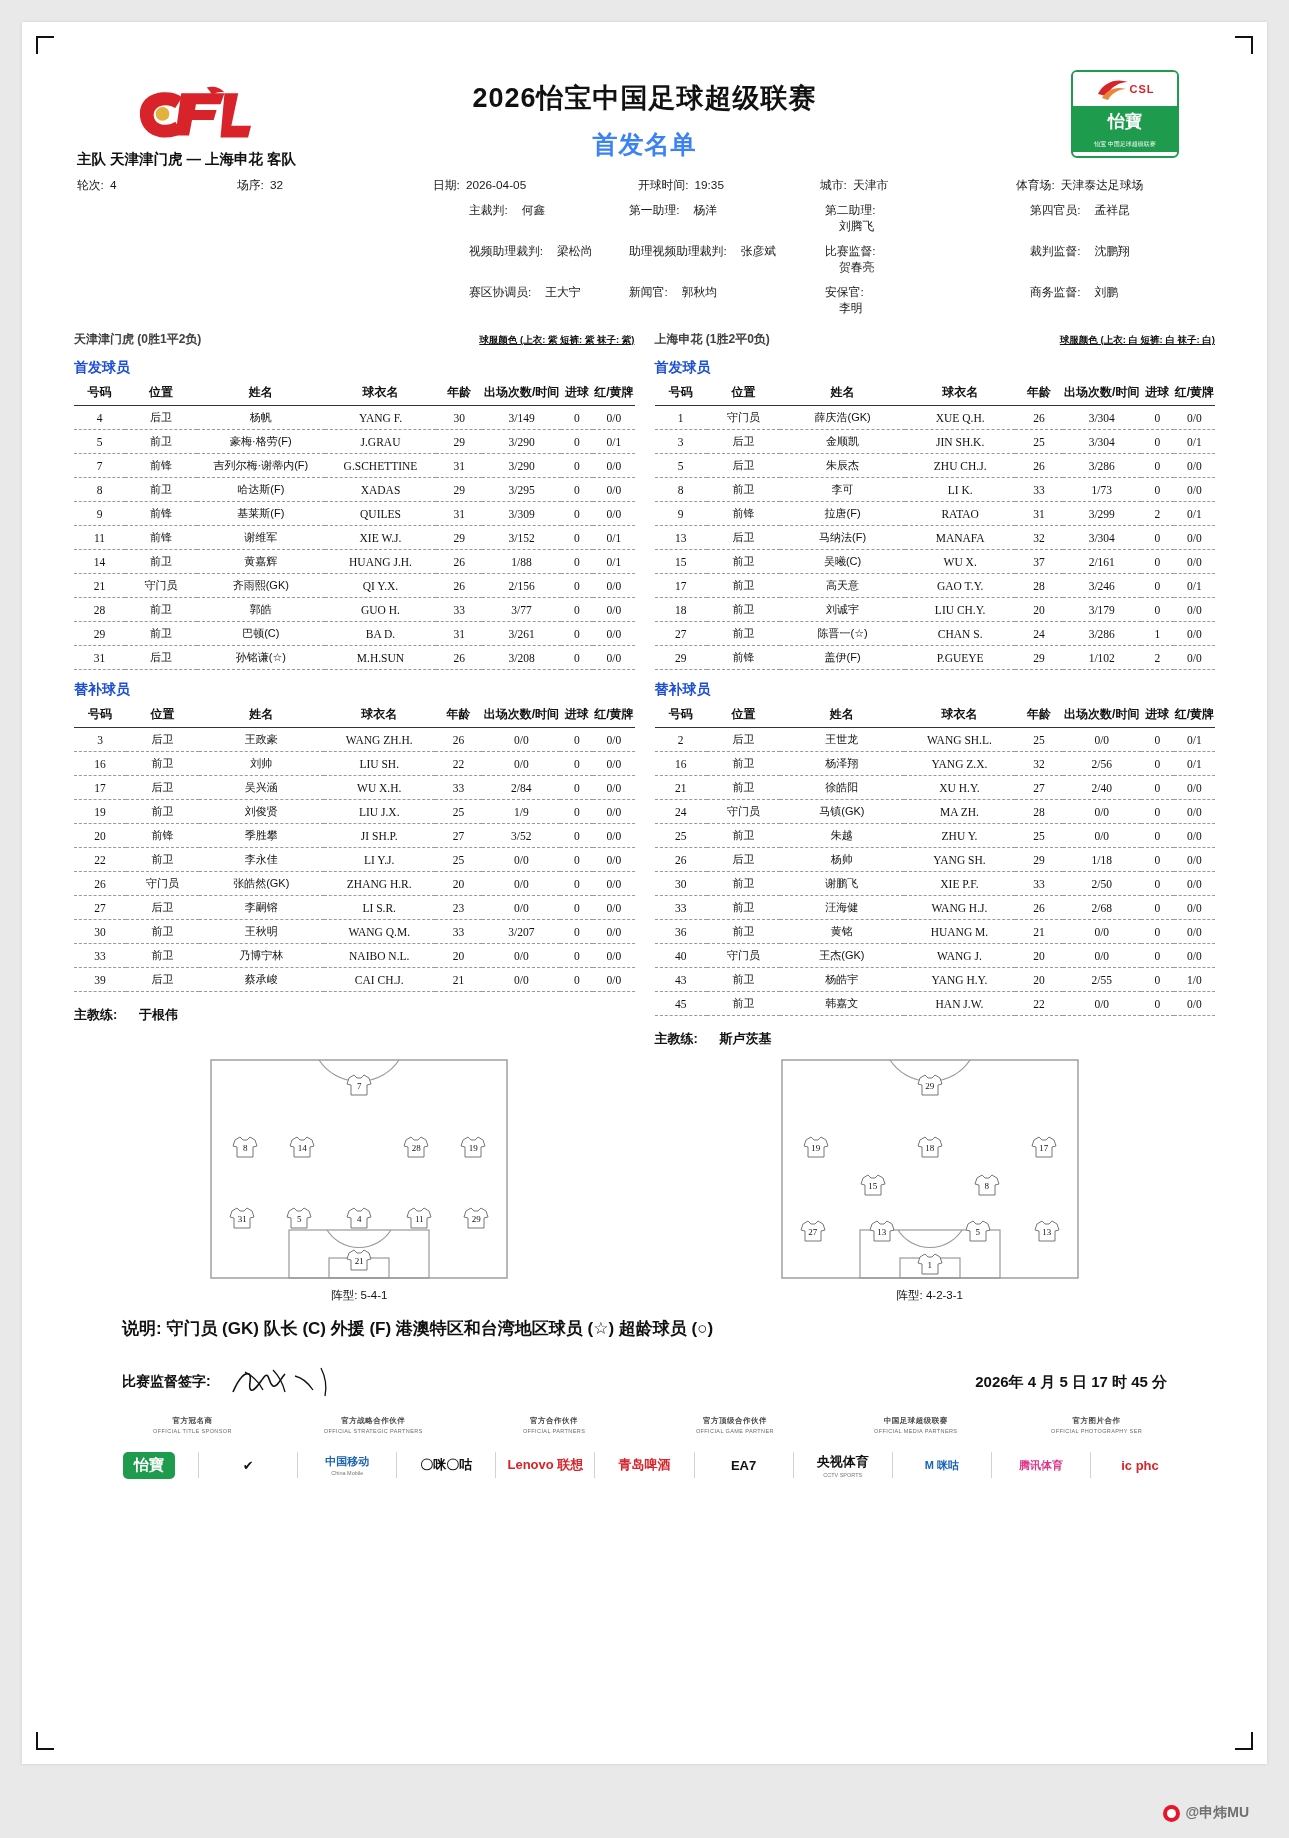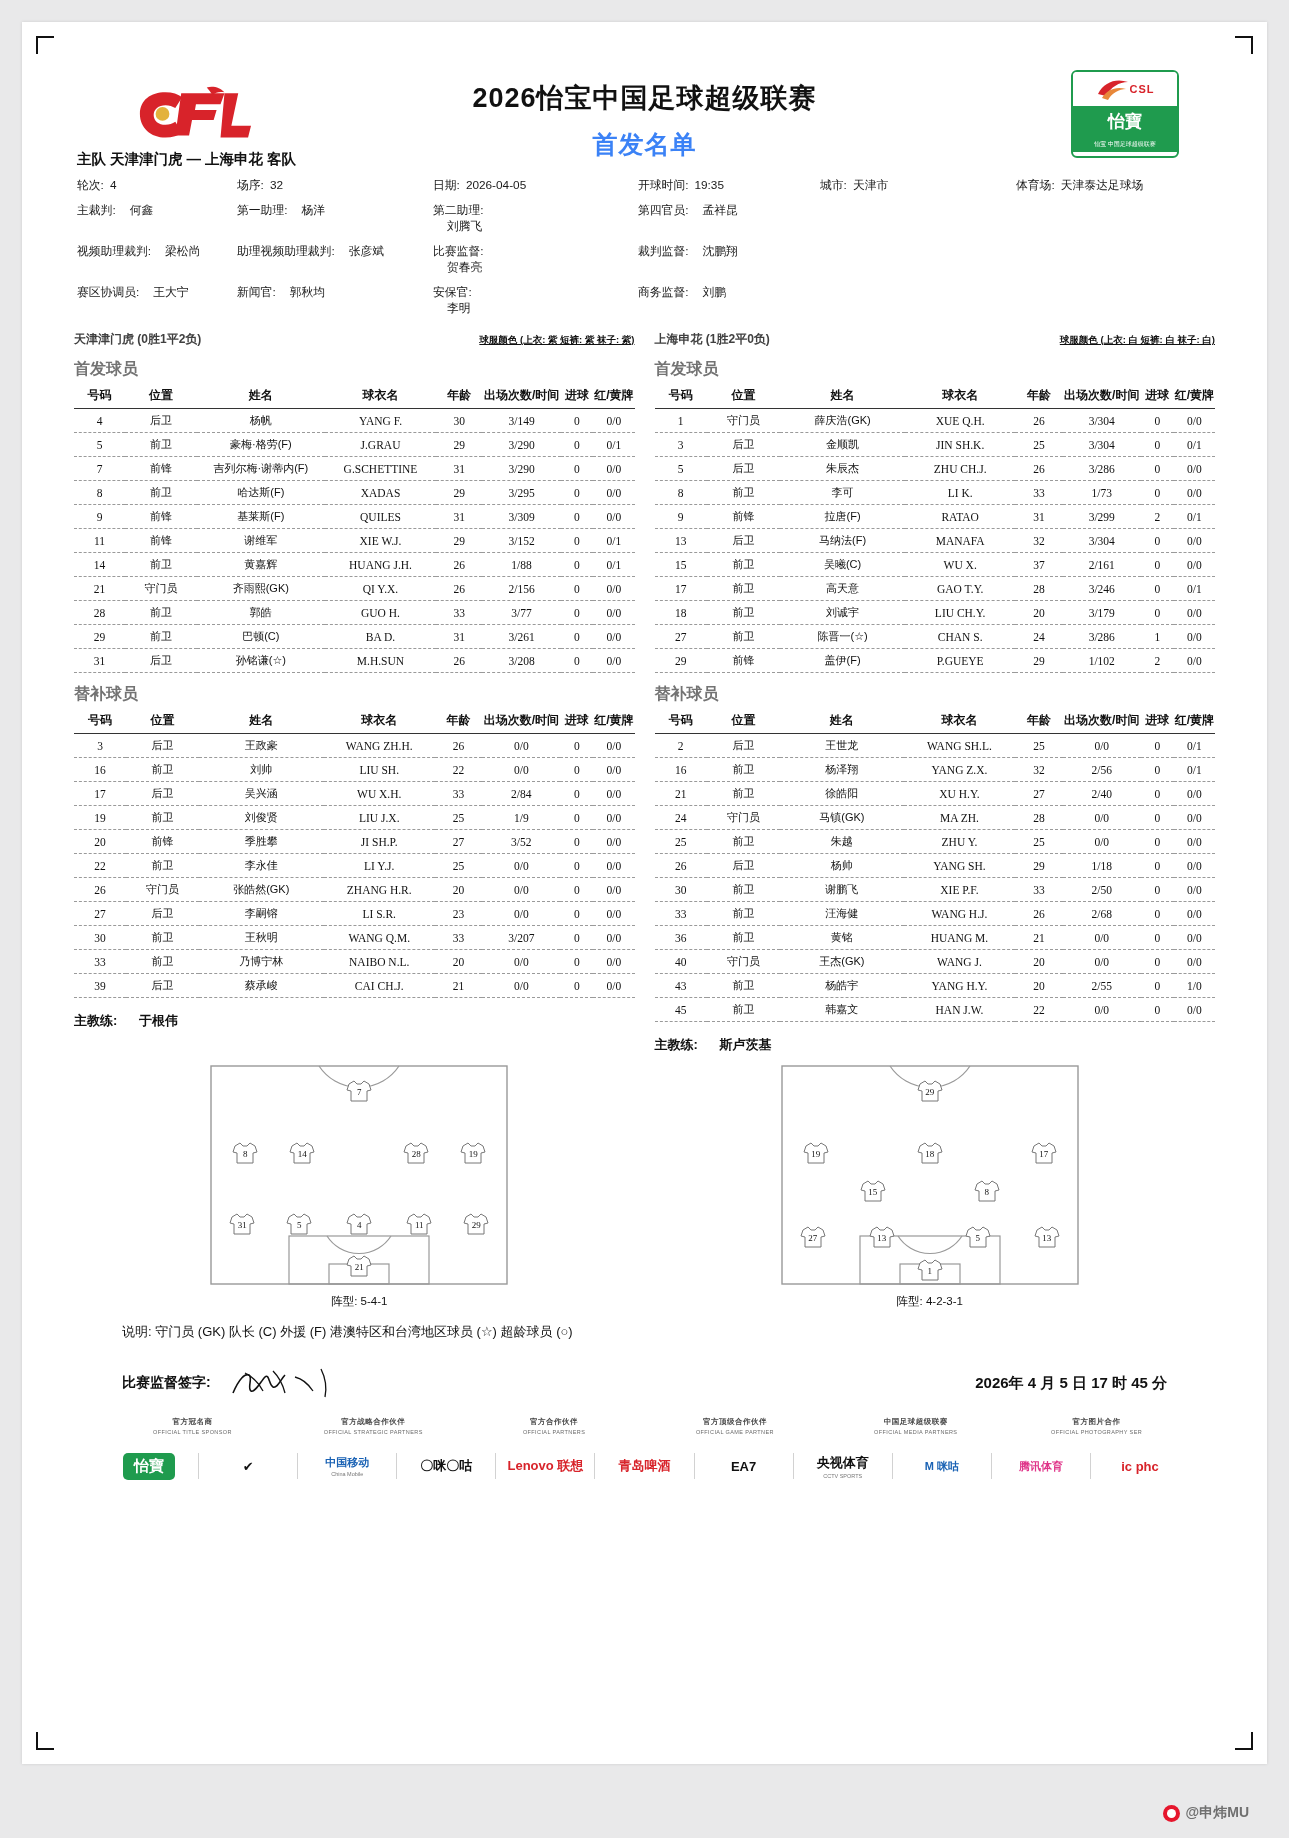--- a/index.html
+++ b/index.html
@@ -25,36 +25,36 @@
   .yb-bot{height:16px;background:#1f9b4e;color:#fff;display:flex;align-items:center;justify-content:center;font-size:6px;}
 
   
   .meta{margin:10px 55px 0 55px;}
   .teams-line{font-size:14.5px;font-weight:bold;color:#111;margin-bottom:9px;}
   .meta-row{display:flex;font-size:11.8px;color:#1a1a1a;margin-bottom:9px;}
   .meta-cell{display:flex;}
   .meta-lab{white-space:nowrap;}
   .meta-val{margin-left:6px;white-space:nowrap;}
   .mc0{width:160px;} .mc1{width:196px;} .mc2{width:205px;} .mc3{width:182px;} .mc4{flex:1;}
-  .off-row{display:flex;font-size:11.8px;color:#1a1a1a;margin-bottom:9px;}
+  .off-row{display:flex;font-size:11.8px;color:#1a1a1a;margin-bottom:9px;justify-content:flex-end;}
   .off-cell{display:flex;}
   .oc0{width:160px;} .oc1{width:196px;} .oc2{width:205px;flex-direction:column;} .oc3{width:182px;}
   .off-lab{white-space:nowrap;}
   .off-val{margin-left:auto;padding-right:30px;white-space:nowrap;}
   .off-cell .off-val{margin-left:14px;padding-right:0;}
 
   
   .teams{display:flex;margin:14px 52px 0 52px;}
   .tcol{width:50%;}
   .tcol.left{padding-right:10px;}
   .tcol.right{padding-left:10px;}
   .team-head{display:flex;align-items:baseline;}
   .team-name{font-size:12px;font-weight:bold;color:#404040;white-space:nowrap;}
   .kit{margin-left:auto;font-size:9.5px;font-weight:bold;color:#111;white-space:nowrap;text-decoration:underline;}
-  .sec-label{font-size:16px;font-weight:bold;color:#737373;margin:11px 0 4px 0;}
+  .sec-label{font-size:14px;font-weight:bold;color:#1d4ed8;margin:11px 0 4px 0;}
 
   table.pl{width:100%;border-collapse:collapse;font-size:11px;color:#111;}
   table.pl th{font-size:12px;font-weight:bold;padding:3px 1px 4px 1px;border-bottom:1.4px solid #333;text-align:center;white-space:nowrap;}
   table.pl td{padding:4px 1px;text-align:center;border-bottom:1px dashed #9a9a9a;white-space:nowrap;font-family:"Liberation Serif","DejaVu Serif",serif;font-size:11.5px;}
   table.pl td.cn{font-family:"Liberation Sans","DejaVu Sans",sans-serif;font-size:11px;}
   table.pl tr:last-child td{border-bottom:1px dashed #9a9a9a;}
   .w-num{width:10%;} .w-pos{width:14%;} .w-name{width:24%;} .w-jer{width:21%;}
   .w-age{width:9%;} .w-app{width:14%;} .w-gl{width:6%;} .w-cd{width:8%;}
   .two-line{line-height:1.15;white-space:normal;}
 
@@ -63,21 +63,21 @@
 
   
   .pitches{display:flex;margin:10px 52px 0 52px;}
   .pitch-wrap{width:50%;display:flex;flex-direction:column;align-items:center;}
   .formation{font-size:11.5px;color:#111;margin-top:8px;}
   .shirt{position:absolute;width:26px;height:24px;transform:translate(-50%,-50%);}
   .shirt .n{position:absolute;left:0;right:0;top:8px;text-align:center;font-size:9px;color:#111;font-family:"Liberation Serif",serif;}
   .pitch{position:relative;width:300px;height:222px;}
 
   
-  .legend{margin:14px 100px 0 100px;font-size:13px;font-weight:normal;color:#111;}
+  .legend{margin:14px 100px 0 100px;font-size:17px;font-weight:bold;color:#111;}
   .signrow{display:flex;align-items:center;margin:22px 100px 0 100px;}
   .sign-lab{font-size:14px;font-weight:bold;color:#111;}
   .sig{margin-left:14px;width:120px;height:40px;}
   .sign-date{margin-left:auto;font-size:15px;font-weight:bold;color:#111;}
 
   
   .sp-cats{display:flex;margin:14px 80px 0 80px;}
   .sp-cat{flex:1;text-align:center;}
   .sp-cn{font-size:7.5px;font-weight:bold;color:#4a4a4a;letter-spacing:.5px;}
   .sp-en{font-size:5.5px;color:#6a6a6a;letter-spacing:.4px;margin-top:2px;}

